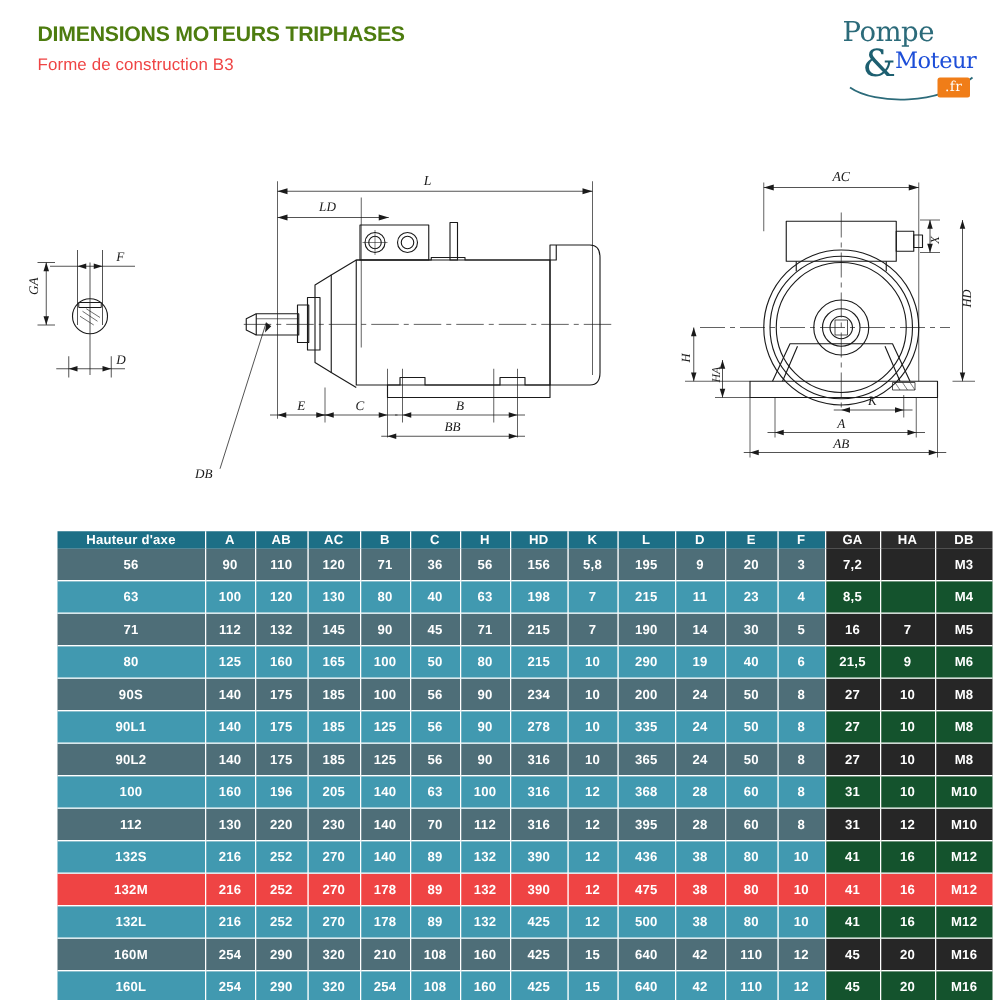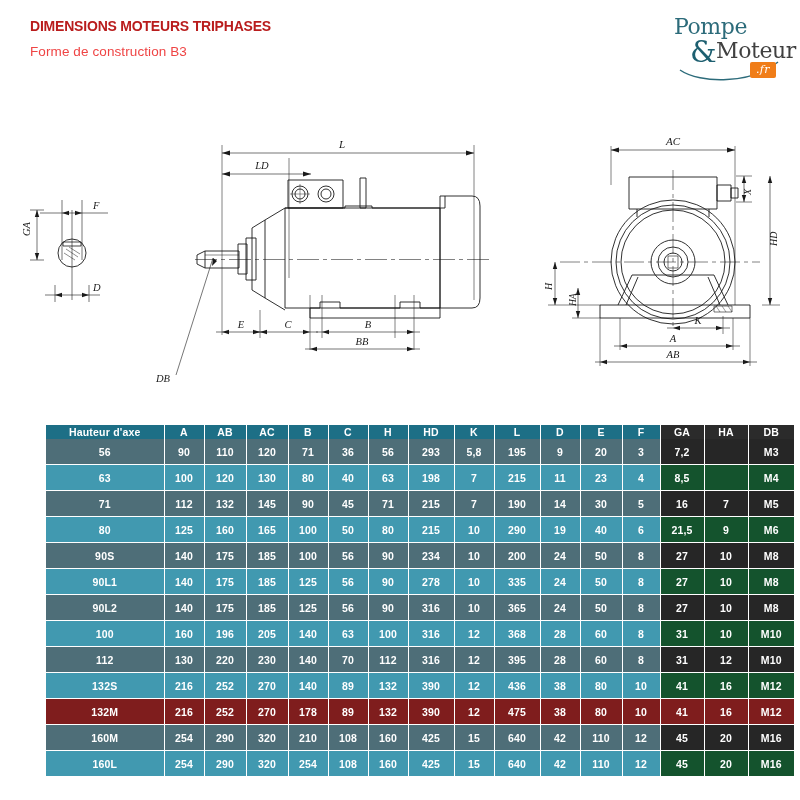--- a/index.html
+++ b/index.html
@@ -9,22 +9,22 @@
     font-family:"Liberation Sans", sans-serif;
     position:relative;
     overflow:hidden;
     -webkit-font-smoothing:antialiased;
   }
 
   
   #header{position:absolute;left:0;top:0;width:800px;height:110px;}
   #title{
     position:absolute;left:30px;top:18px;
-    font-size:14px;font-weight:bold;letter-spacing:-0.2px;
-    color:#b91c1c;white-space:nowrap;
+    font-size:17px;font-weight:bold;letter-spacing:-0.2px;
+    color:#4d7c0f;white-space:nowrap;
   }
   #subtitle{
     position:absolute;left:30px;top:44px;
     font-size:13.5px;color:#ef4444;white-space:nowrap;letter-spacing:0.1px;
   }
 
   
   #logo{position:absolute;left:666px;top:12px;width:126px;height:72px;}
   #logo .l-pompe{
     position:absolute;left:8px;top:2px;
@@ -32,27 +32,27 @@
     font-size:22px;color:#2c6b7a;letter-spacing:-0.4px;
   }
   #logo .l-amp{
     position:absolute;left:24px;top:22px;
     font-family:"DejaVu Serif", serif;
     font-size:30px;color:#1d5f70;
   }
   #logo .l-moteur{
     position:absolute;left:50px;top:26px;
     font-family:"DejaVu Serif", serif;
-    font-size:22px;color:#404040;letter-spacing:-0.4px;
+    font-size:18px;color:#1d4ed8;letter-spacing:-0.4px;
   }
   #logo .l-fr{
     position:absolute;left:84px;top:50px;
     background:#f07d18;color:#ffffff;
     font-family:"DejaVu Serif", serif;
-    font-size:11px;font-style:italic;
+    font-size:11px;
     padding:1px 6px 2px 6px;border-radius:2px;
     letter-spacing:0.3px;
   }
   #logo .swoosh{position:absolute;left:0;top:0;}
 
   
   #drawings{position:absolute;left:0;top:110px;width:800px;height:300px;}
 
   
   #tablewrap{position:absolute;left:46px;top:425px;width:708px;}
@@ -64,21 +64,21 @@
     font-weight:bold;letter-spacing:0.2px;
     vertical-align:middle;
   }
   th{background:#1d6f86;font-size:10.5px;height:14px;}
   th.dark, td.dark{background:#2b2b2b;}
   thead th:last-child, tbody td:last-child{border-right:none;}
   tbody tr.odd td{background:#4e6e78;}
   tbody tr.even td{background:#4199b0;}
   tbody tr.odd td.dark{background:#262626;}
   tbody tr.even td.dark{background:#14532d;margin-left:28px;}
-  tbody tr.hl td, tbody tr.hl td.dark{background:#7f1d1d;}
+  tbody tr.hl td, tbody tr.hl td.dark{background:#ef4444;}
   td.name, th.name{text-align:center;}
   tbody tr td{border-bottom:1px solid #ffffff;}
   tbody tr:last-child td{border-bottom:none;}
 </style>
 </head>
 <body>
 
 <div id="header">
   <div id="title">DIMENSIONS MOTEURS TRIPHASES</div>
   <div id="subtitle">Forme de construction B3</div>
@@ -332,21 +332,21 @@
       </thead>
     <tbody id="tbody">
         <tr class="odd">
           <td class="name">56</td>
           <td>90</td>
           <td>110</td>
           <td>120</td>
           <td>71</td>
           <td>36</td>
           <td>56</td>
-          <td>293</td>
+          <td>156</td>
           <td>5,8</td>
           <td>195</td>
           <td>9</td>
           <td>20</td>
           <td>3</td>
           <td class="dark">7,2</td>
           <td class="dark"></td>
           <td class="dark">M3</td>
         </tr>
         <tr class="even">
@@ -522,20 +522,38 @@
           <td>390</td>
           <td>12</td>
           <td>475</td>
           <td>38</td>
           <td>80</td>
           <td>10</td>
           <td class="dark">41</td>
           <td class="dark">16</td>
           <td class="dark">M12</td>
         </tr>
+        <tr class="even">
+          <td class="name">132L</td>
+          <td>216</td>
+          <td>252</td>
+          <td>270</td>
+          <td>178</td>
+          <td>89</td>
+          <td>132</td>
+          <td>425</td>
+          <td>12</td>
+          <td>500</td>
+          <td>38</td>
+          <td>80</td>
+          <td>10</td>
+          <td class="dark">41</td>
+          <td class="dark">16</td>
+          <td class="dark">M12</td>
+        </tr>
         <tr class="odd">
           <td class="name">160M</td>
           <td>254</td>
           <td>290</td>
           <td>320</td>
           <td>210</td>
           <td>108</td>
           <td>160</td>
           <td>425</td>
           <td>15</td>

